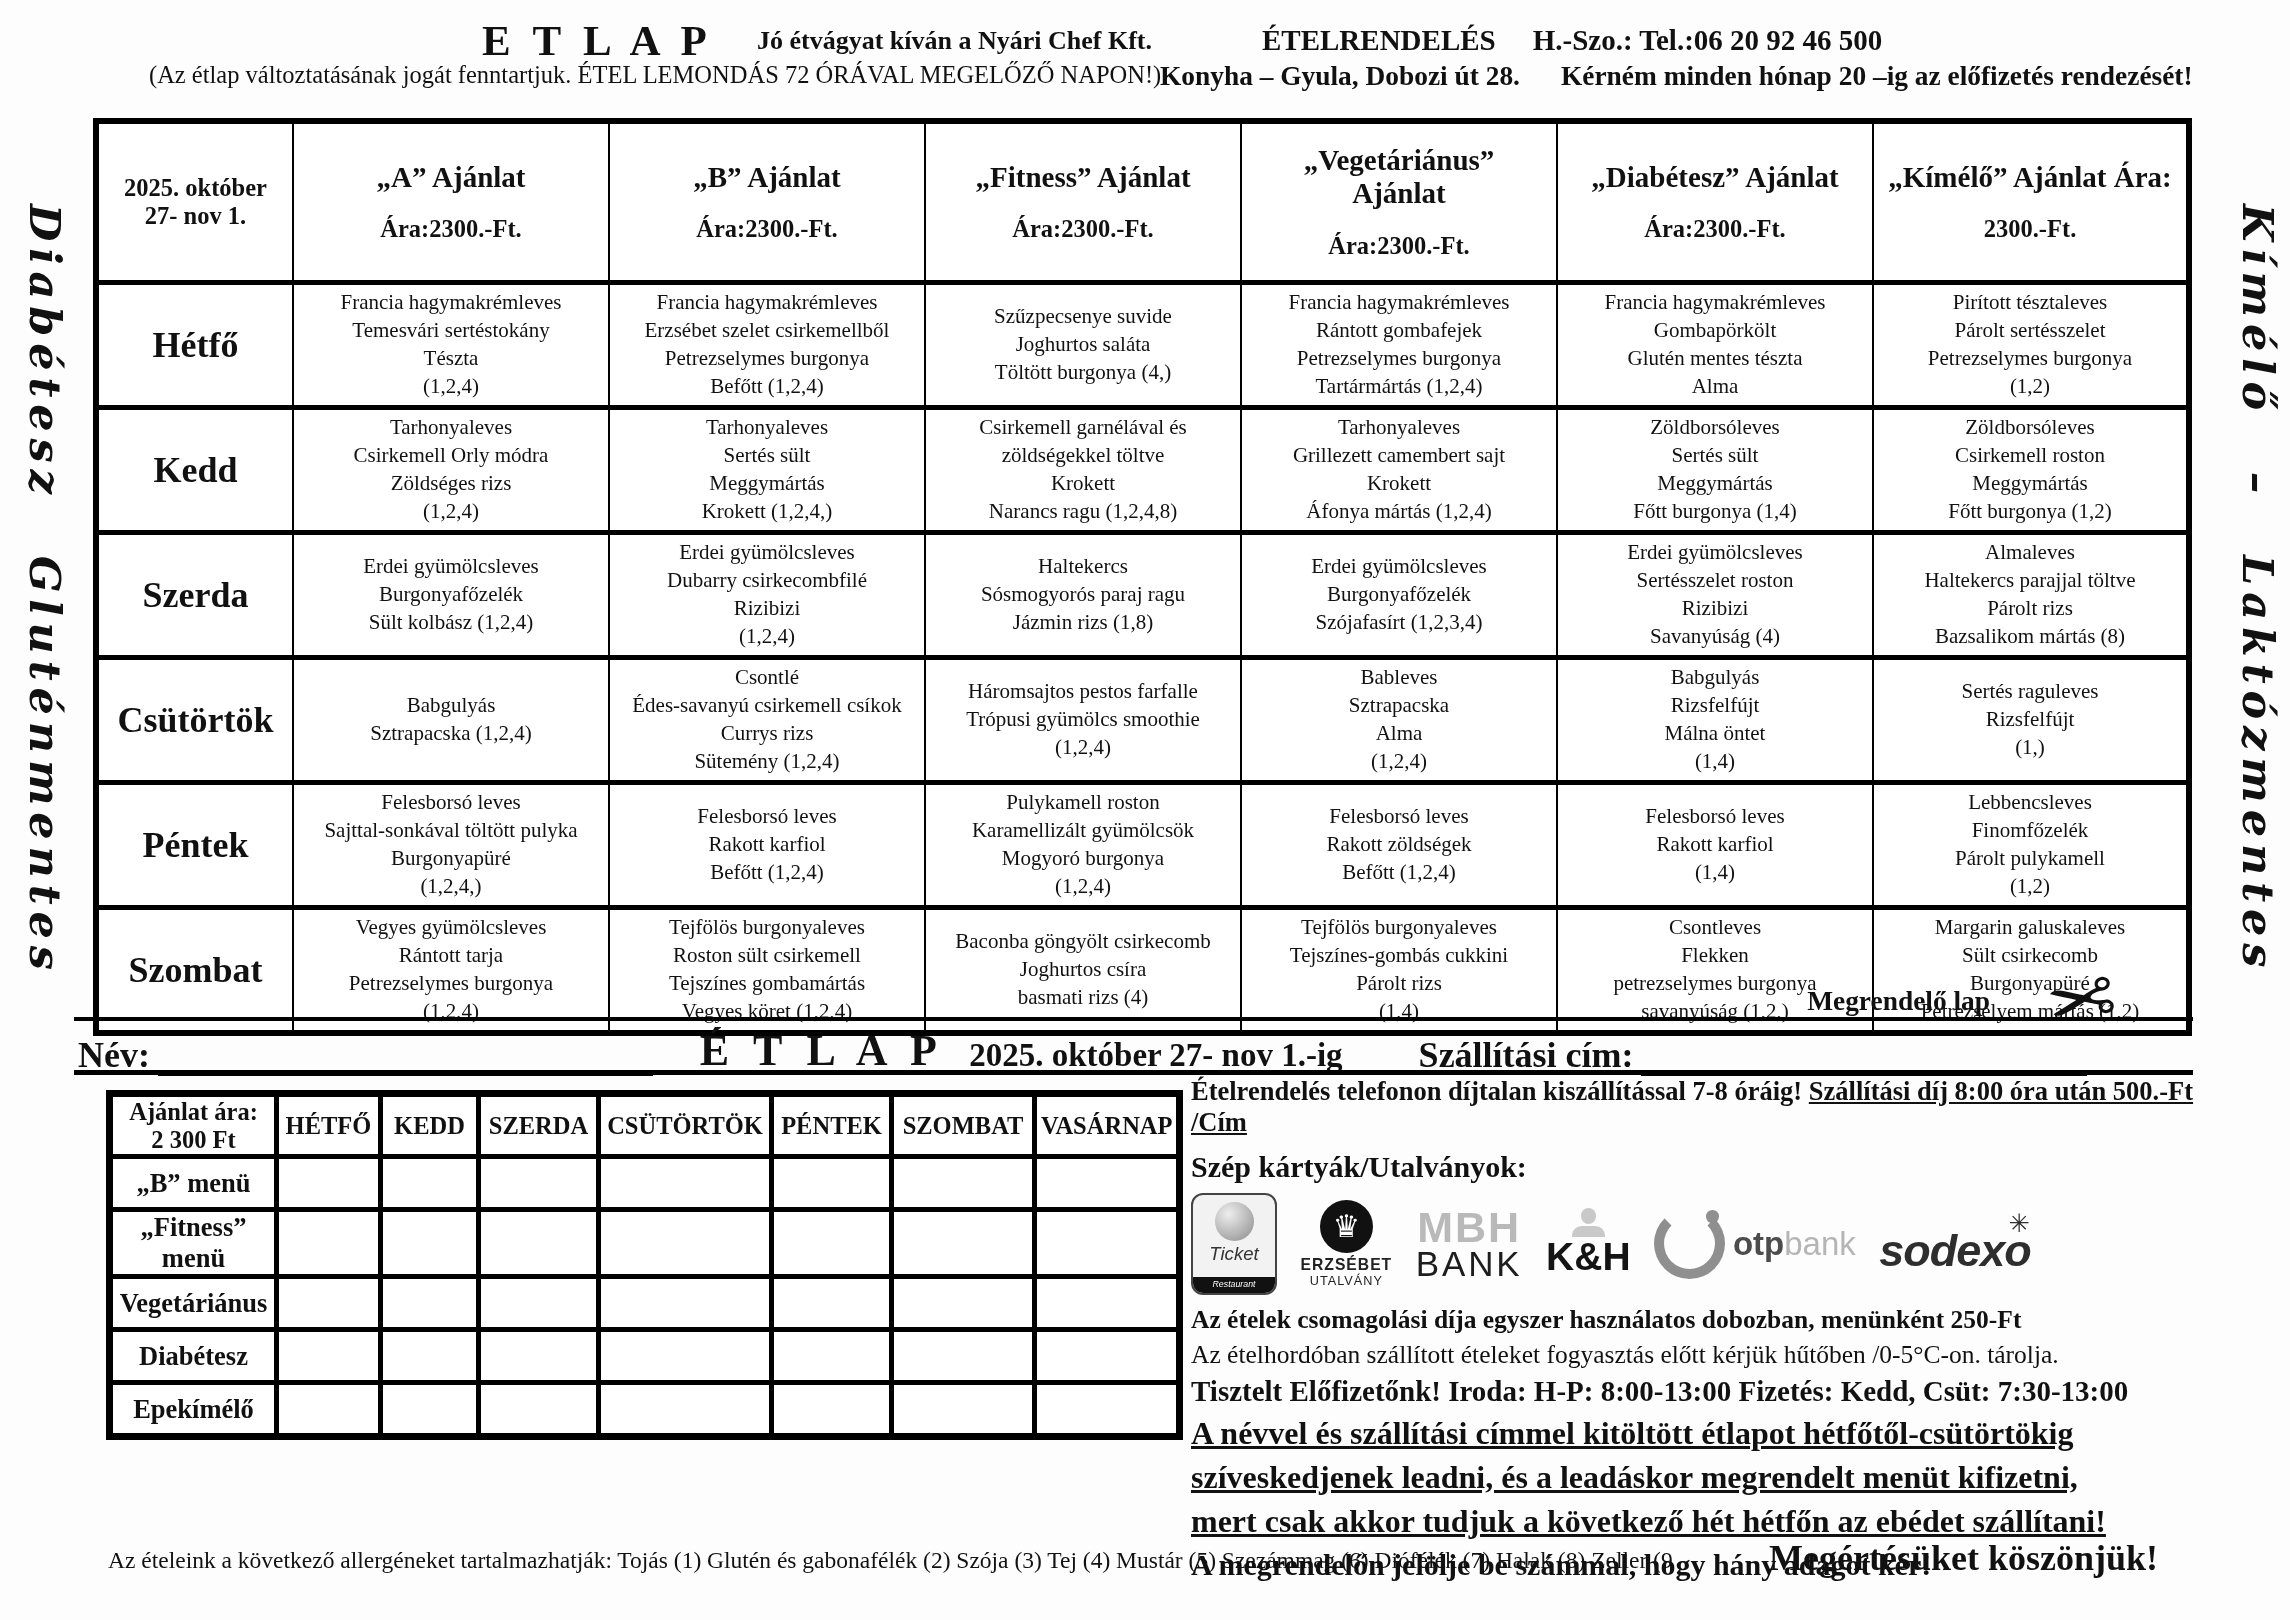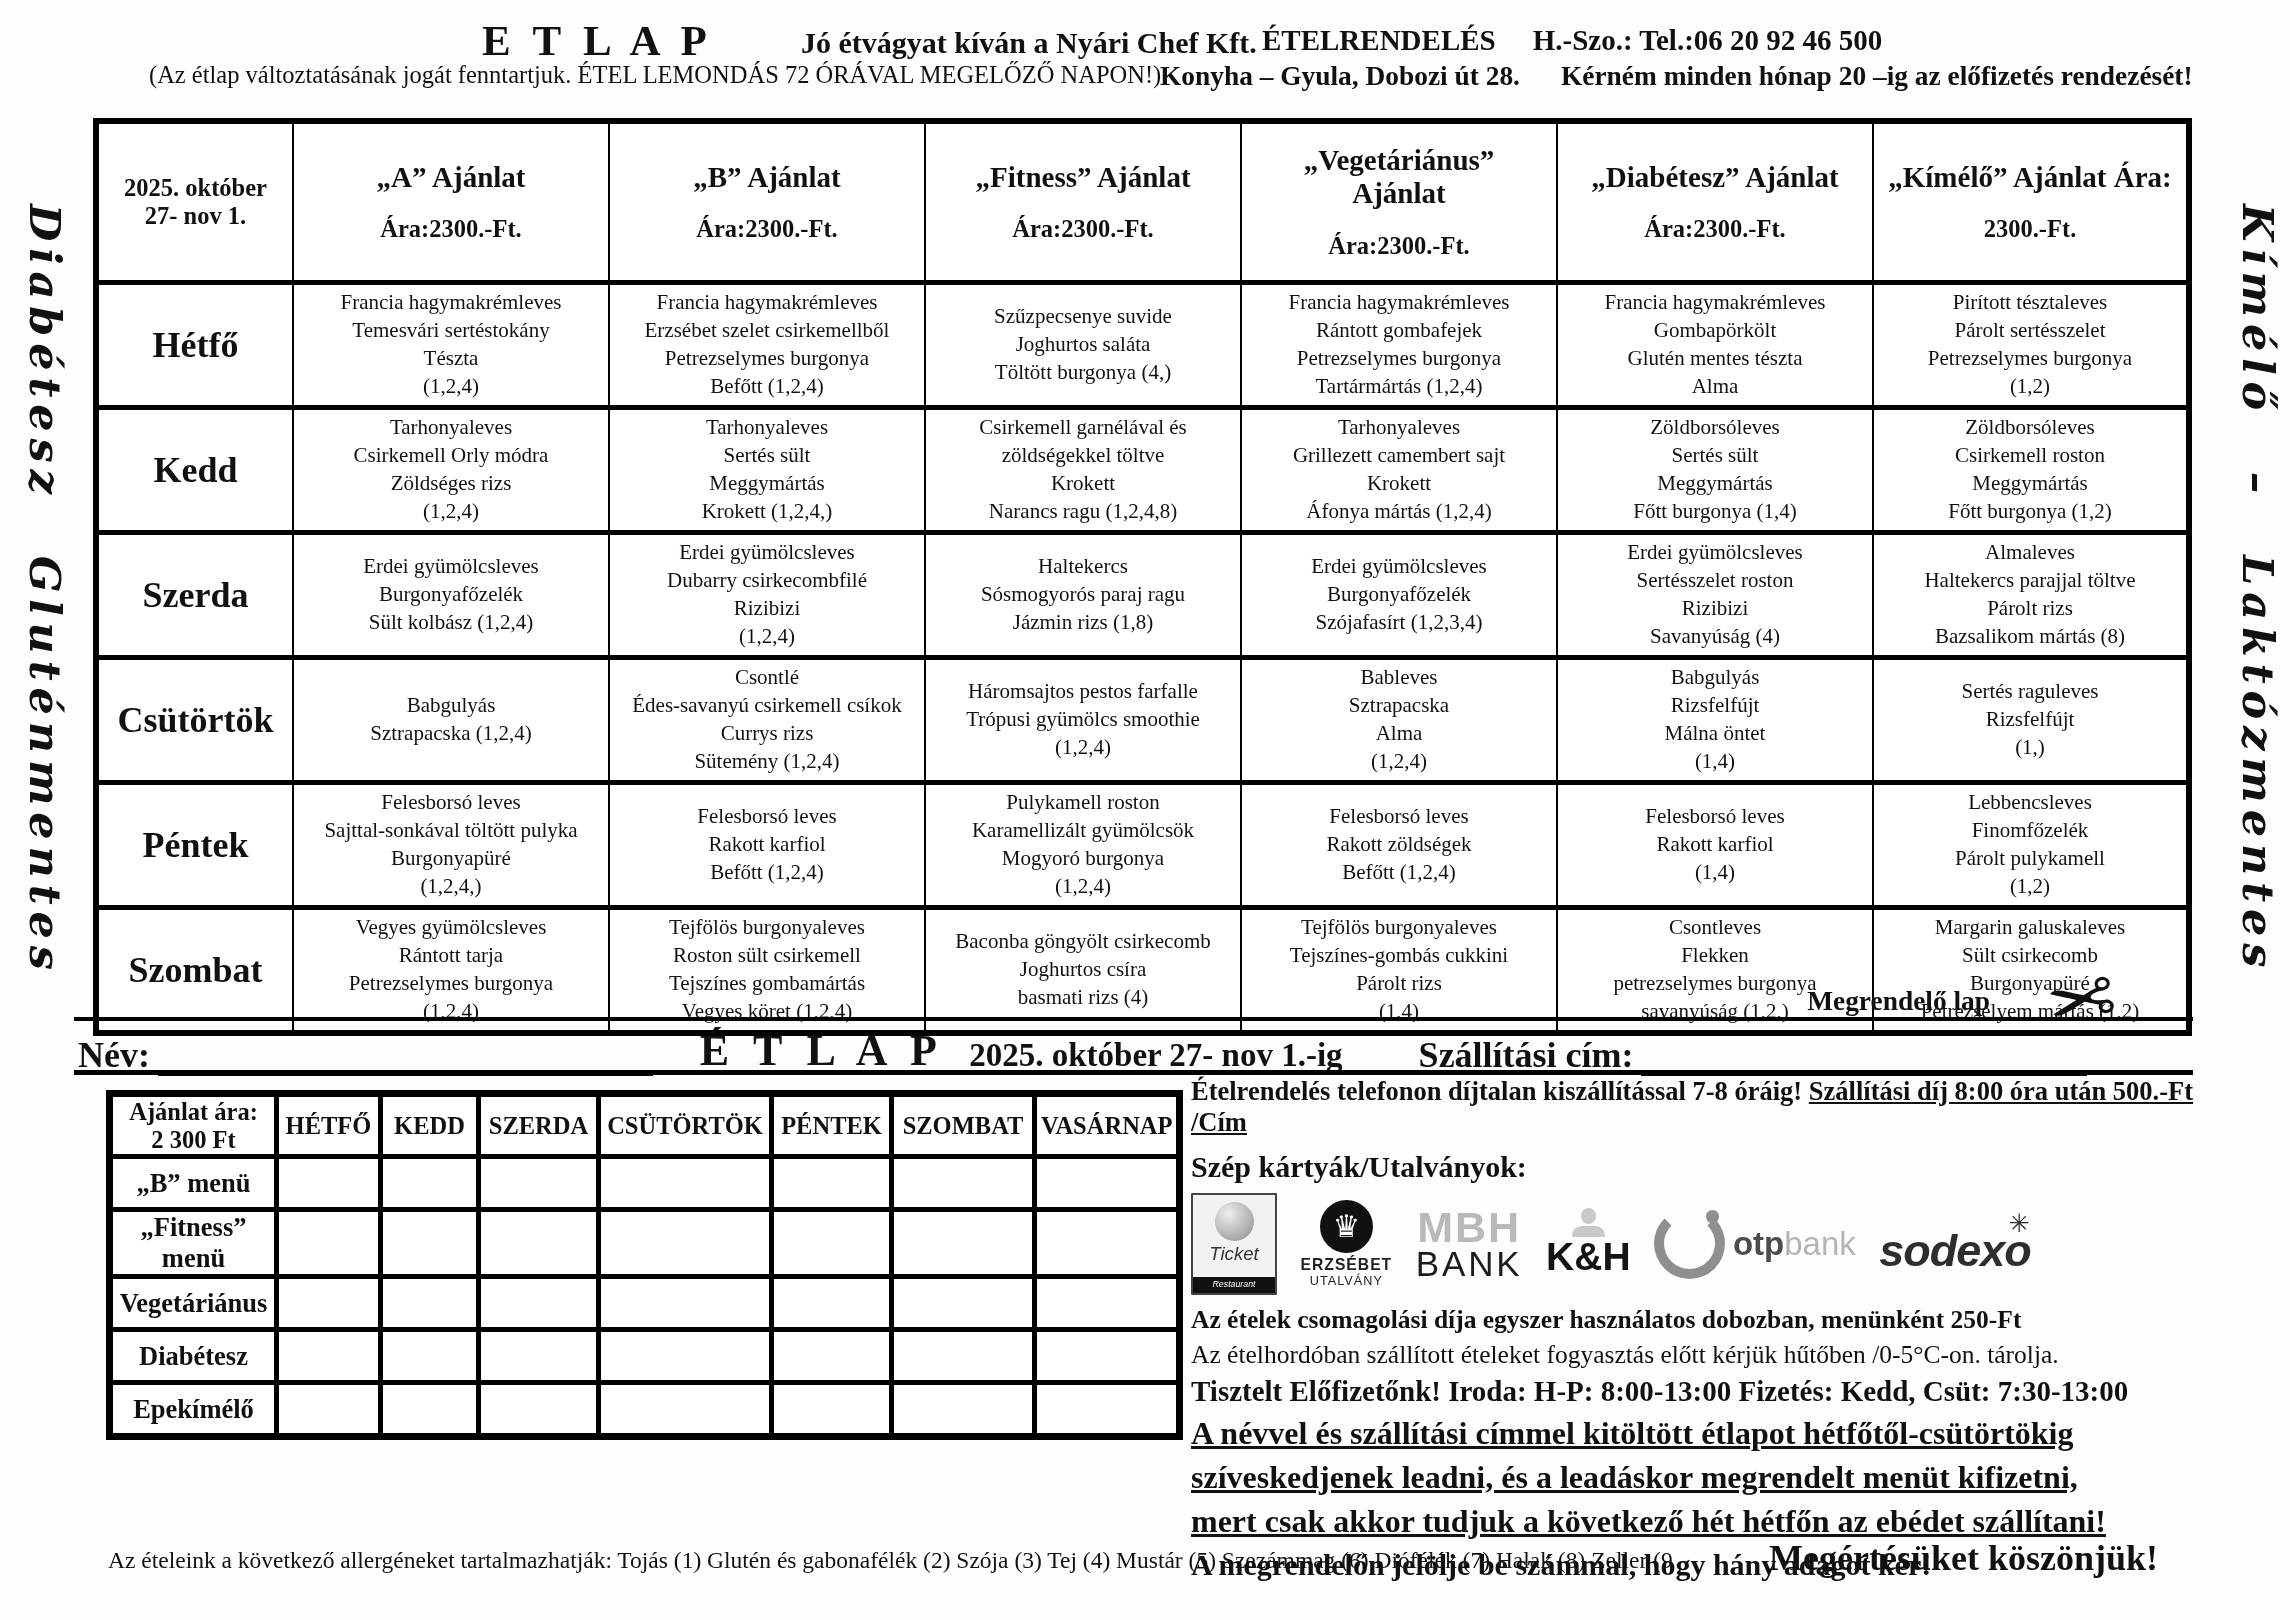--- a/index.html
+++ b/index.html
@@ -3,21 +3,21 @@
 <meta charset="utf-8">
 <style>
   html,body{margin:0;padding:0;}
   body{
     width:2291px;height:1620px;position:relative;overflow:hidden;
     background:#fdfdfd;color:#111;
     font-family:"Liberation Serif","DejaVu Serif",serif;
   }
   
   .doc-title{position:absolute;left:482px;top:15.7px;font-size:43px;font-weight:bold;letter-spacing:5.9px;}
-  .doc-welcome{position:absolute;left:757px;top:25.5px;font-size:30px;font-weight:bold;margin-left:44px;}
+  .doc-welcome{position:absolute;left:757px;top:25.5px;font-size:26px;font-weight:bold;}
   .doc-note{position:absolute;left:149px;top:61px;font-size:24.5px;}
   .order-phone{position:absolute;left:1262px;top:23.5px;font-size:29px;font-weight:bold;display:flex;gap:37px;}
   .kitchen-line{position:absolute;left:1160px;top:61px;font-size:27.4px;font-weight:bold;display:flex;gap:41px;}
   
   .side-label{
     position:absolute;writing-mode:vertical-rl;
     font-family:"DejaVu Serif",serif;font-style:italic;font-weight:bold;
     font-size:43px;letter-spacing:6.9px;word-spacing:33px;white-space:nowrap;
   }
   .side-left{left:19.6px;top:204px;height:627px;}
@@ -68,21 +68,21 @@
   .u{text-decoration:underline;}
   .vouchers-label{font-size:30px;font-weight:bold;margin-top:11.8px;}
   .logos-row{display:flex;align-items:center;gap:23.5px;margin-top:9.8px;height:100px;}
   .info-line-b{font-size:25.5px;font-weight:bold;margin-top:11.8px;}
   .info-line{font-size:25.5px;margin-top:4.9px;}
   .office-line{font-size:29px;font-weight:bold;margin-top:4.9px;}
   .deadline{font-size:32px;font-weight:bold;text-decoration:underline;margin-top:6.9px;}
   .portions-line{font-size:30px;font-weight:bold;margin-top:7.8px;}
   
   .logo{font-family:"Liberation Sans","DejaVu Sans",sans-serif;color:#222;}
-  .ticket-logo{width:82px;height:98px;border:2.9px solid #444;border-radius:1px;position:relative;background:#f2f2f2;text-align:center;overflow:hidden;}
+  .ticket-logo{width:82px;height:98px;border:2.9px solid #444;border-radius:12px;position:relative;background:#f2f2f2;text-align:center;overflow:hidden;}
   .ticket-ball{width:39px;height:39px;border-radius:50%;margin:7.8px auto 0;background:radial-gradient(circle at 35% 30%,#eee,#8a8a8a);}
   .ticket-word{font-style:italic;font-size:18.6px;color:#333;margin-top:2px;}
   .ticket-band{position:absolute;bottom:0;left:0;right:0;height:15.7px;background:#111;color:#fff;font-size:8.8px;font-style:italic;line-height:15.7px;}
   .erzsebet-logo{text-align:center;}
   .erzsebet-circle{width:53px;height:53px;border-radius:50%;background:#111;color:#fff;font-size:31px;line-height:53px;margin:0 auto;font-family:"DejaVu Sans",sans-serif;}
   .erzsebet-t1{font-size:15.7px;font-weight:bold;letter-spacing:1px;margin-top:2.9px;}
   .erzsebet-t2{font-size:12.7px;letter-spacing:1px;}
   .mbh-logo{text-align:center;line-height:0.95;}
   .mbh-top{font-size:43px;font-weight:bold;color:#b9b9b9;letter-spacing:2px;}
   .mbh-bottom{font-size:35px;color:#1d1d1d;letter-spacing:2.9px;}

